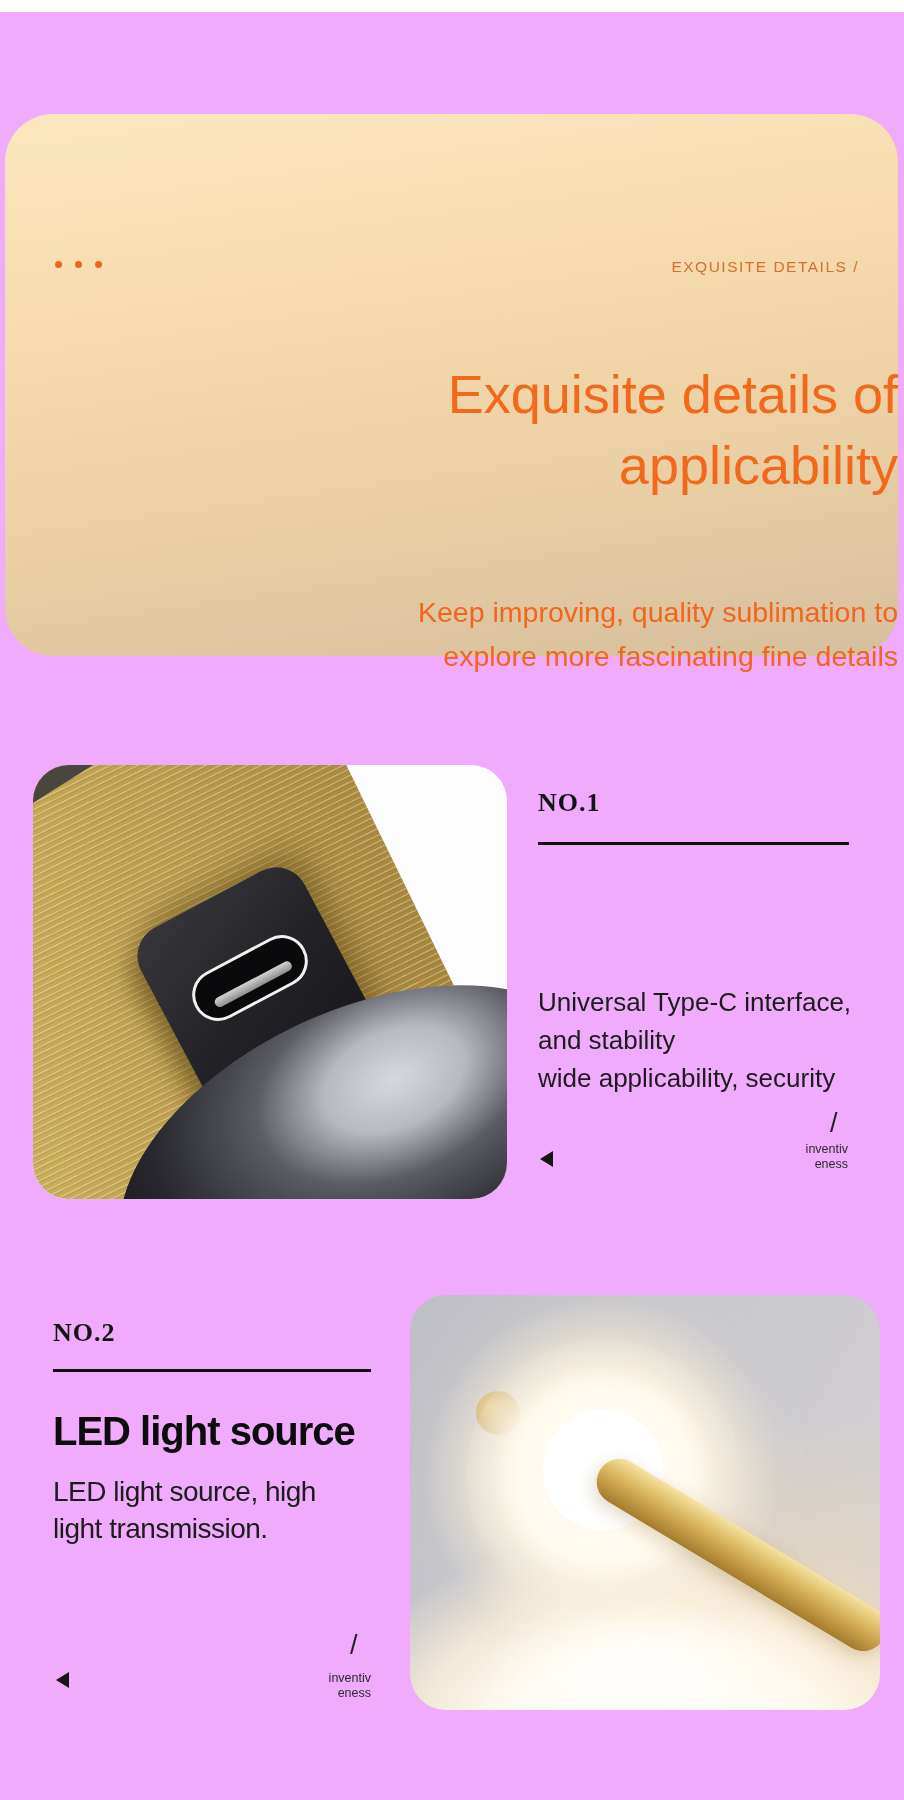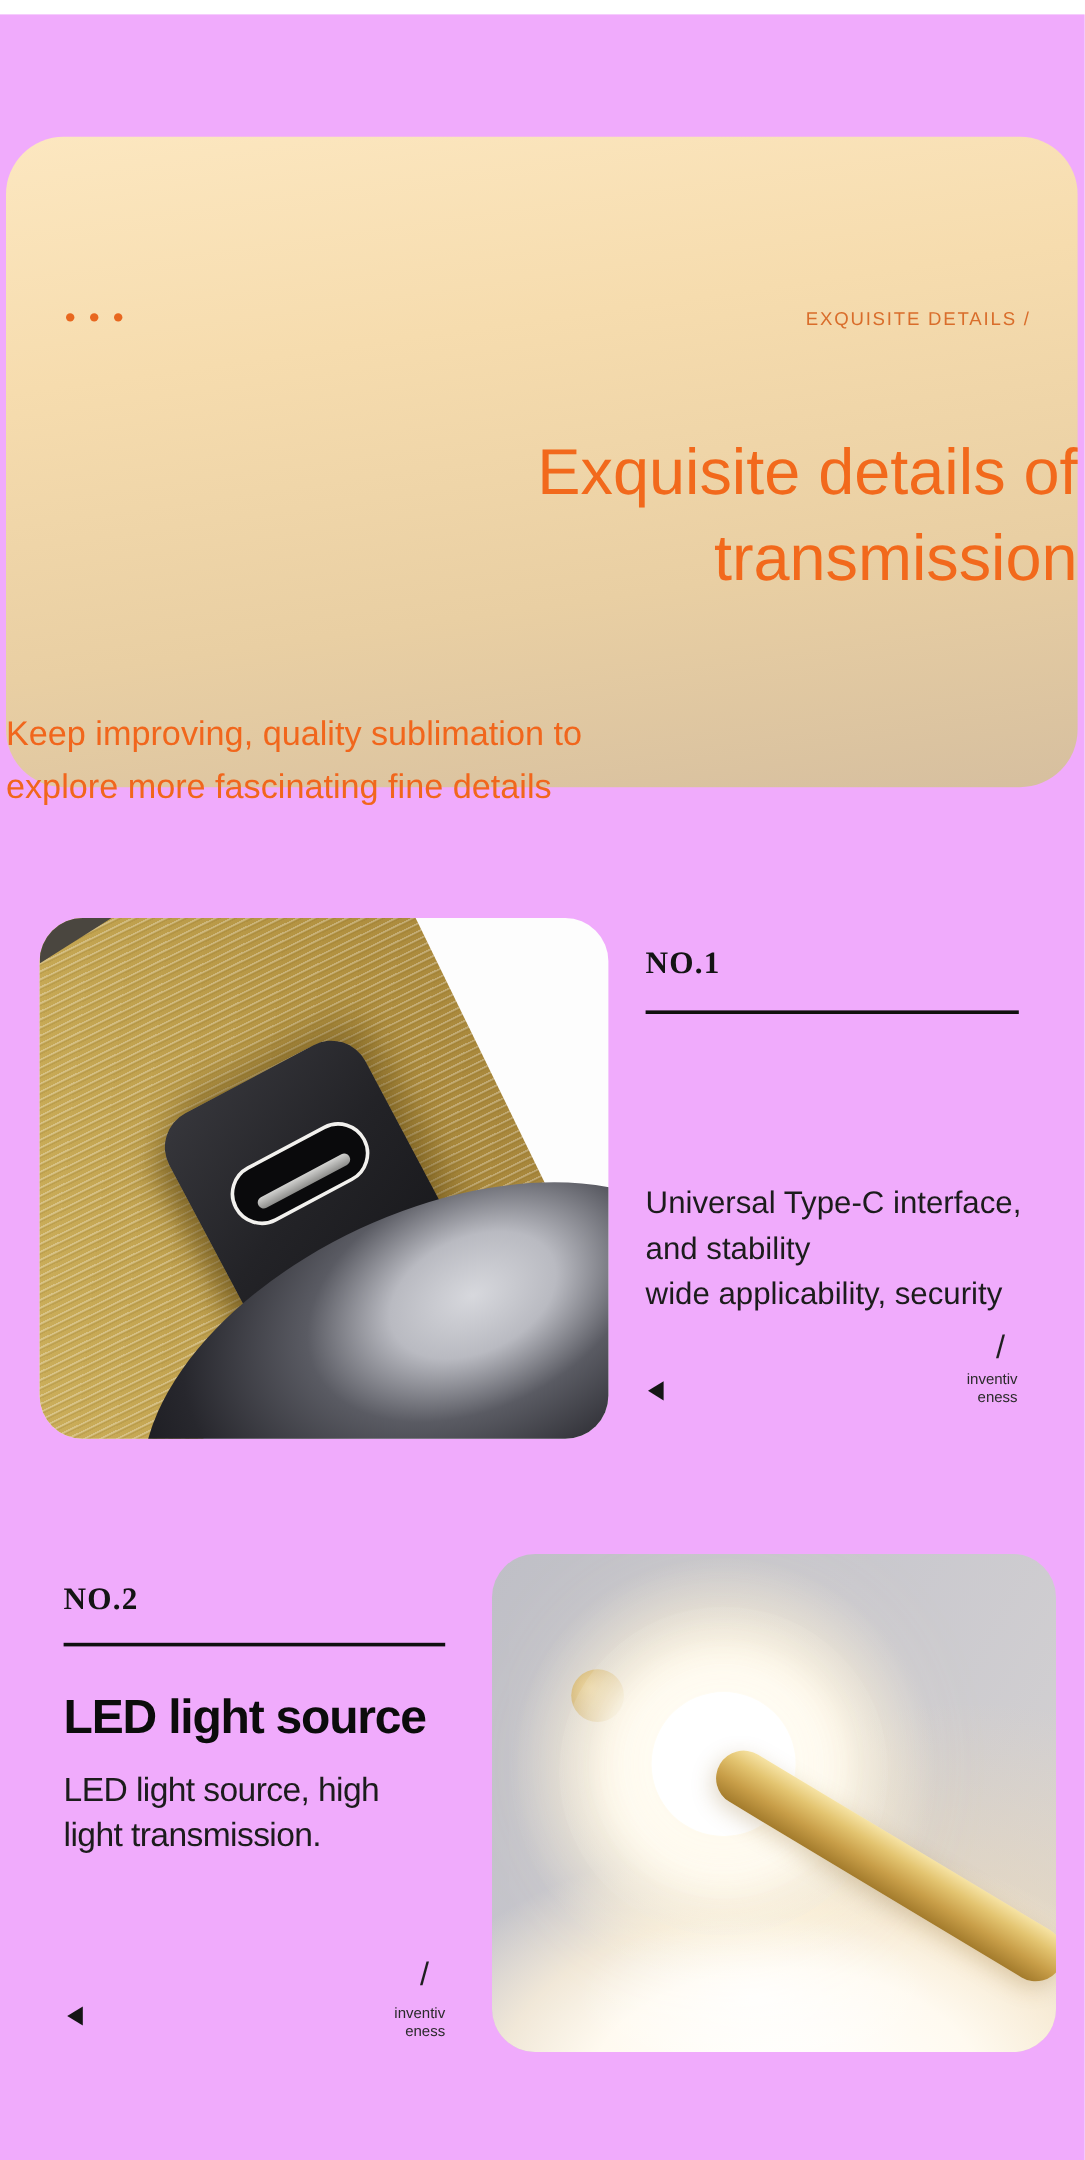--- a/index.html
+++ b/index.html
@@ -19,21 +19,21 @@
   .tagline{
     position:absolute;right:39px;top:144px;
     font-size:15.5px;letter-spacing:1.5px;color:#d96d2b;font-weight:400;
   }
   .hero-title{
     position:absolute;left:0;right:0;top:245px;text-align:right;
     font-size:54px;line-height:71px;font-weight:400;color:#f2691c;
   }
   .hero-title span{display:block;}
   .hero-subtitle{
-    position:absolute;left:0;right:0;top:477px;text-align:left;
+    position:absolute;left:0;right:0;top:477px;text-align:right;
     font-size:28.5px;line-height:43.5px;font-weight:400;color:#f1661c;
   }
   .hero-subtitle span{display:block;}
 
   
   .sec-number{
     position:absolute;font-family:"Liberation Serif",serif;font-weight:700;
     font-size:26px;line-height:30px;letter-spacing:1px;color:#141414;
   }
   .sec-rule{position:absolute;height:2.5px;background:#101010;}
@@ -145,21 +145,21 @@
 
   <div class="hero-card">
     <div class="dots">
       <div class="dot"></div>
       <div class="dot"></div>
       <div class="dot"></div>
     </div>
     <div class="tagline">EXQUISITE DETAILS /</div>
     <div class="hero-title">
       <span>Exquisite details of</span>
-      <span>transmission</span>
+      <span>applicability</span>
     </div>
     <div class="hero-subtitle">
       <span>Keep improving, quality sublimation to</span>
       <span>explore more fascinating fine details</span>
     </div>
   </div>
 
   <div class="photo1">
     <div class="p1-gold"></div>
     <div class="p1-module"></div>

